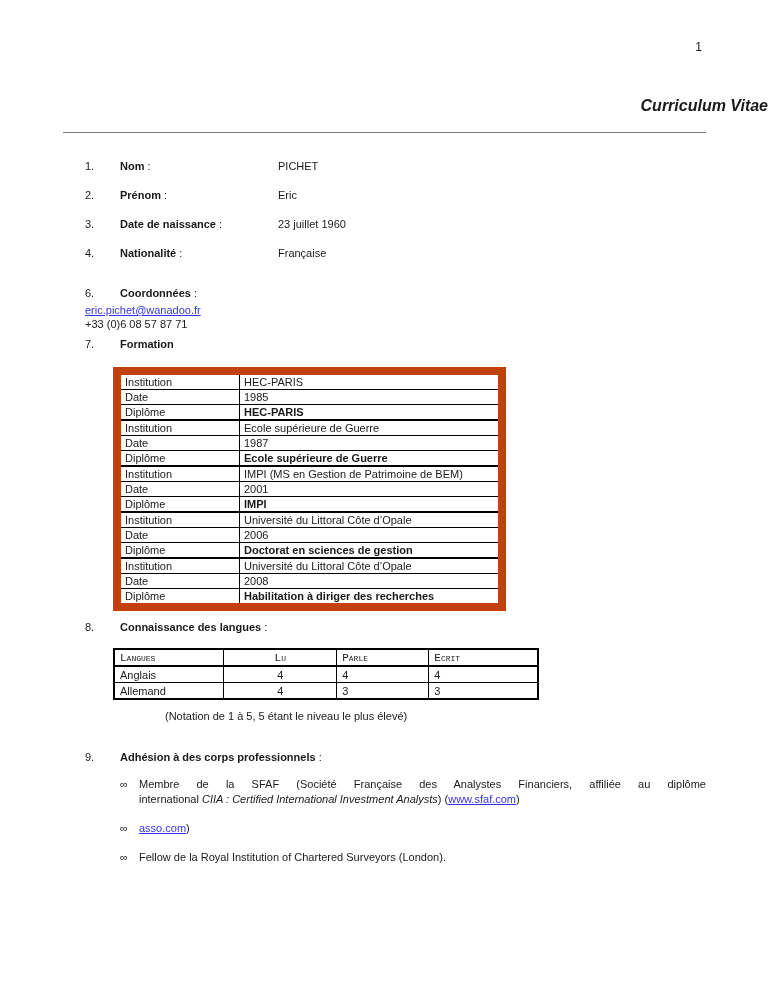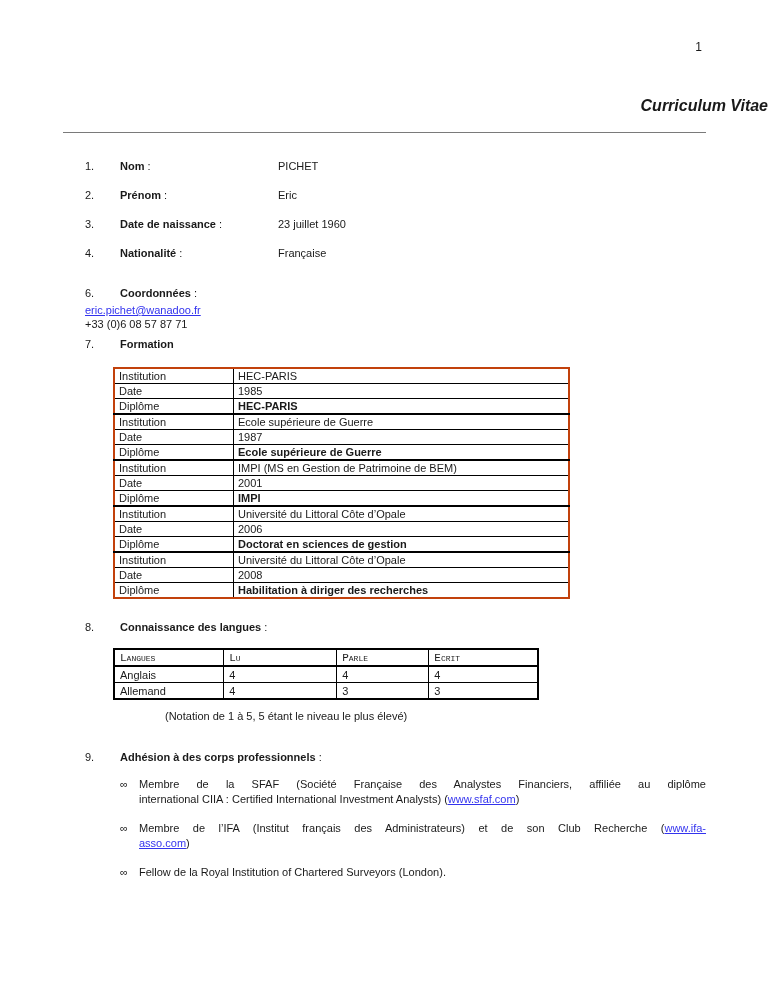--- a/index.html
+++ b/index.html
@@ -60,22 +60,22 @@
   .coord .lbl { font-weight: bold; }
   .coord .vals { margin-top: 3px; line-height: 14px; }
   .link { text-decoration: underline; cursor: pointer; }
 
   table { border-collapse: collapse; font-size: 11px; color: #1a1a1a; }
 
   .formation-table {
     position: absolute;
     left: 113px;
     top: 367px;
-    width: 457px;
-    border: 2px solid #c2410c;
+    width: 393px;
+    border: 8px solid #c2410c;
   }
   .formation-table td {
     border: 1px solid #000;
     padding: 0 4px;
     height: 14px;
     line-height: 13px;
     white-space: nowrap;
     overflow: hidden;
   }
   .formation-table td.c1 { width: 110px; }
@@ -94,33 +94,33 @@
     padding: 0 5px;
     height: 15px;
     line-height: 14px;
     text-align: left;
     font-weight: normal;
     white-space: nowrap;
   }
   .langues-table th { font-variant: small-caps; font-family: Liberation Mono, monospace; }
   .langues-table tr.head th { border-bottom: 2px solid #000; }
   .langues-table .cA { width: 100px; }
-  .langues-table .cB { width: 105px; }
+  .langues-table .cB { width: 105px; text-align: center; }
   .langues-table .cC { width: 83px; }
   .langues-table .cD { width: 100px; }
 
   .note { position: absolute; left: 120px; top: 710px; font-size: 11px; margin-left: 45px; }
 
   .bullets { position: absolute; left: 120px; top: 777px; width: 586px; font-size: 11px; }
   .bullet { position: relative; padding-left: 19px; line-height: 15px; }
   .bullet + .bullet { margin-top: 14px; }
   .bullet .glyph { position: absolute; left: 0; top: 0; }
   .jline { text-align: justify; text-align-last: justify; }
   .nline { text-align: left; }
-  .it { }
+  .it { font-style: italic; }
 </style>
 </head>
 <body>
 
 <div class="page">
 
   <div class="pageno">1</div>
 
   <div class="doc-title">Curriculum Vitae</div>
   <div class="rule"></div>
@@ -267,21 +267,20 @@
   <div class="bullets">
 
     <div class="bullet">
       <span class="glyph">∞</span>
       <div class="jline">Membre de la SFAF (Société Française des Analystes Financiers, affiliée au diplôme</div>
       <div class="nline"><span>international </span><span class="it">CIIA : Certified International Investment Analysts</span><span>) (</span><span class="link" style="color: rgb(51, 51, 238);">www.sfaf.com</span><span>)</span></div>
     </div>
 
     <div class="bullet">
       <span class="glyph">∞</span>
-      <div class="jline"><span>Membre de l’IFA (Institut français des Administrateurs) et de son Club Recherche (</span><span class="link" style="color: rgb(51, 51, 238);">www.ifa-</span></div>
       <div class="nline"><span class="link" style="color: rgb(51, 51, 238);">asso.com</span><span>)</span></div>
     </div>
 
     <div class="bullet">
       <span class="glyph">∞</span>
       <div class="nline">Fellow de la Royal Institution of Chartered Surveyors (London).</div>
     </div>
 
   </div>
 

